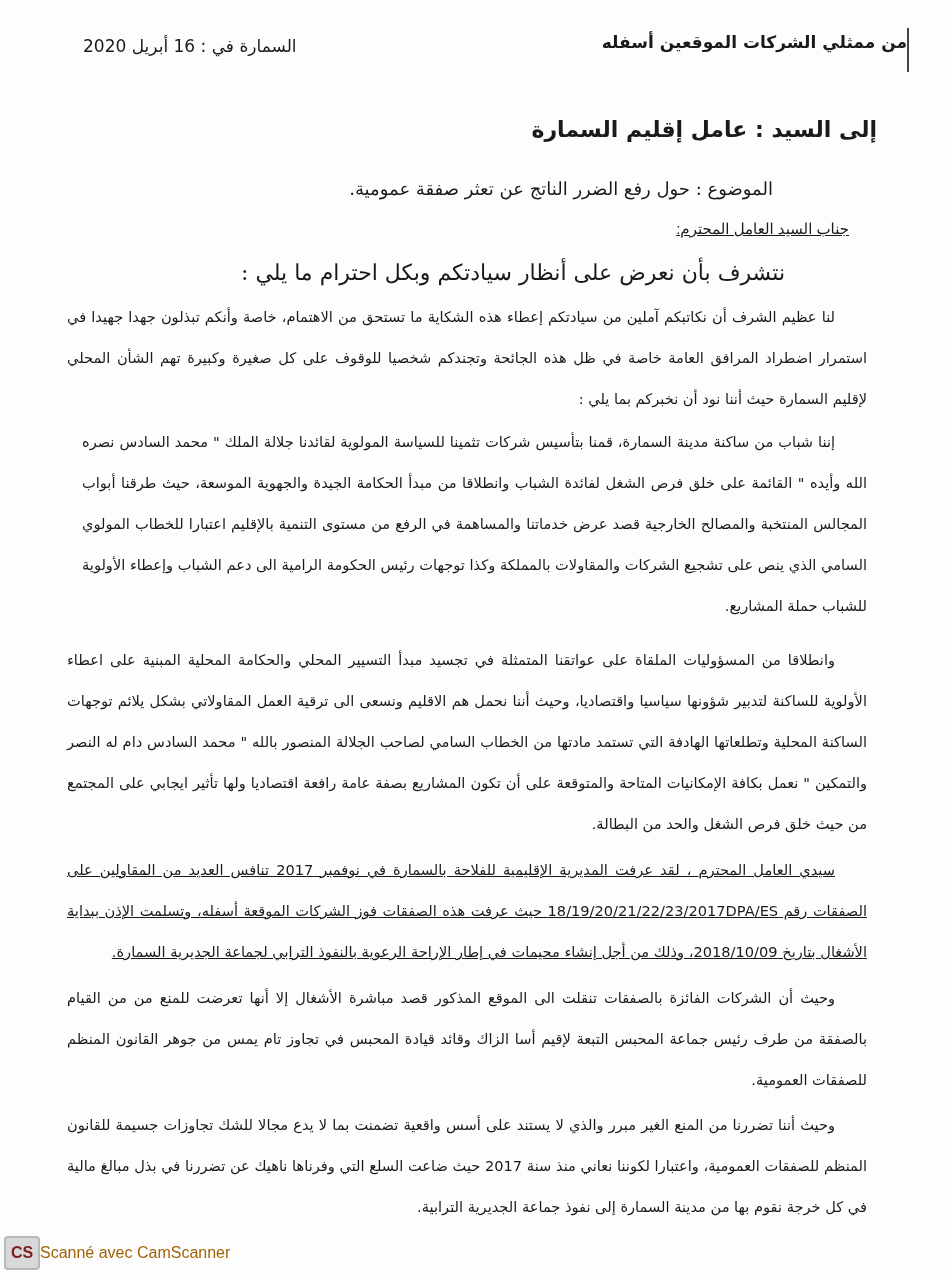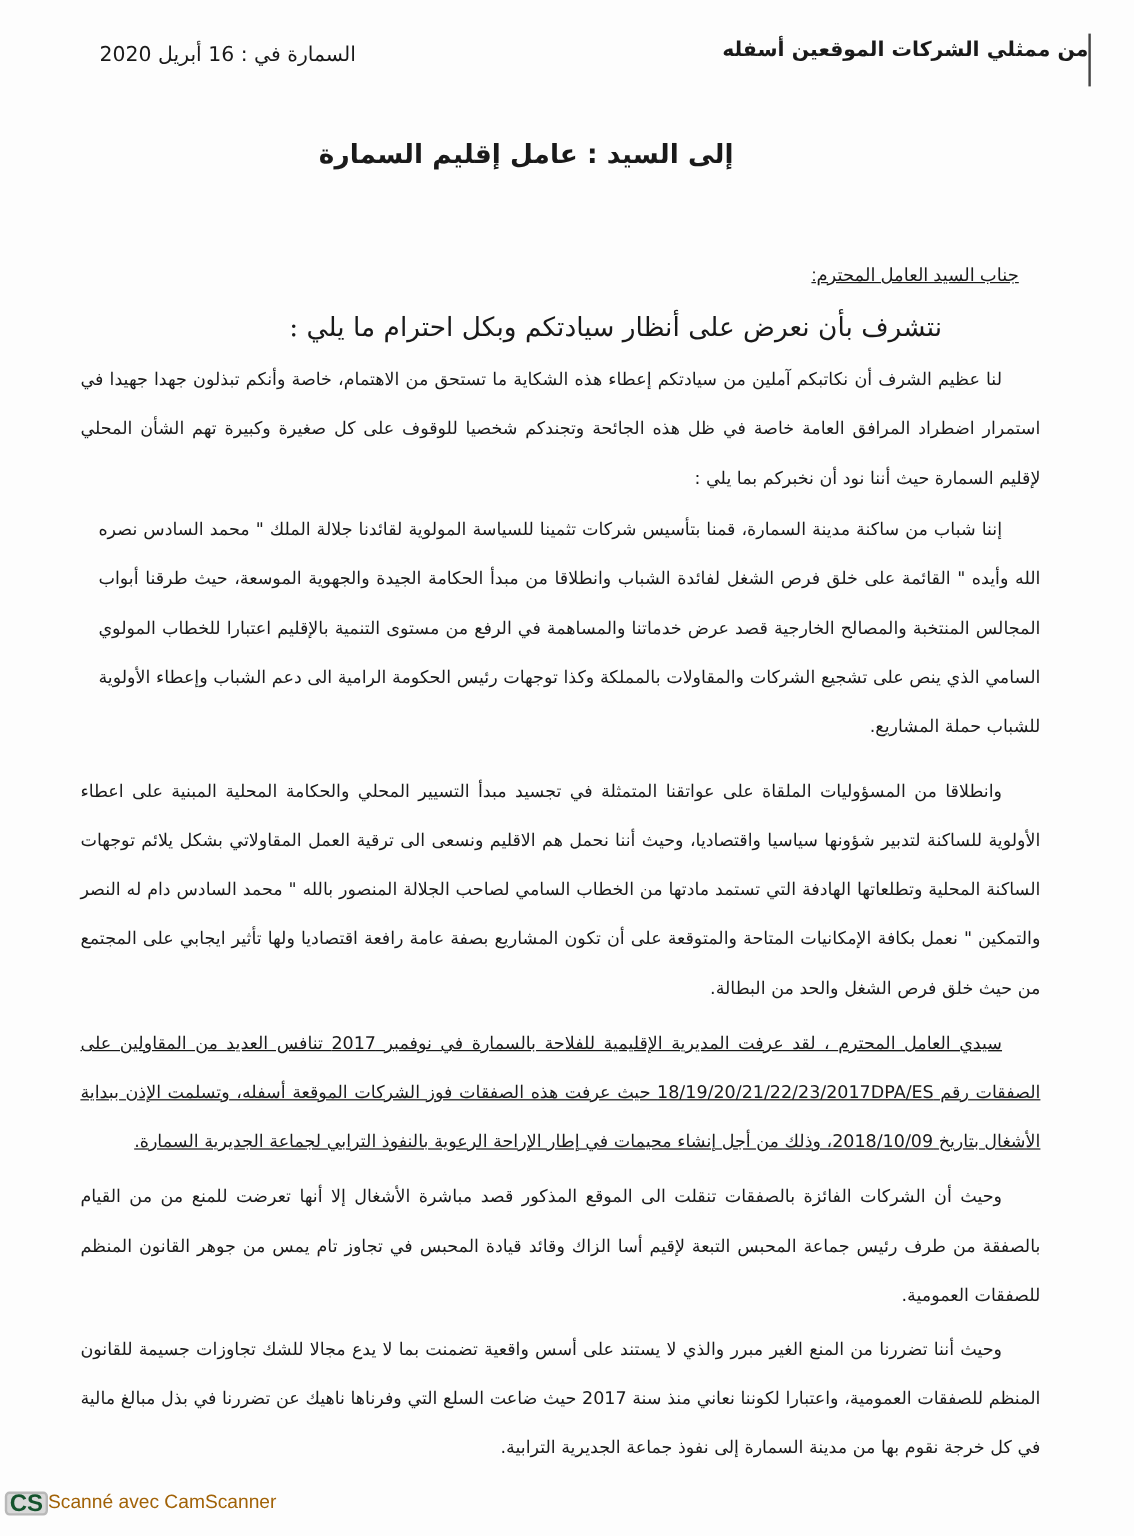--- a/index.html
+++ b/index.html
@@ -3,55 +3,56 @@
   <meta charset="utf-8">
   <style>
     html, body { margin: 0; padding: 0; background: #ffffff; }
     body { width: 945px; height: 1280px; position: relative; overflow: hidden;
       font-family: "DejaVu Sans", sans-serif; color: #1a1a1a; }
     .page { position: absolute; left: 0; top: 0; width: 945px; height: 1280px; background: #fdfdfd; }
     .header { position: absolute; top: 28px; left: 0; width: 945px; height: 40px; }
     .sender { position: absolute; right: 38px; top: 4px; direction: rtl; font-size: 17px; font-weight: bold; }
     .margin-bar { position: absolute; right: 36px; top: 0; width: 2px; height: 44px; background: #444; }
     .dateline { position: absolute; left: 38px; top: 8px; direction: rtl; font-size: 17px; font-weight: normal; margin-left: 45px; }
-    .recipient { position: absolute; top: 117px; left: 0; width: 877px; text-align: center; direction: rtl;
+    .recipient { position: absolute; top: 117px; left: 0; width: 877px; text-align: right; direction: rtl;
       font-size: 22px; font-weight: bold; }
     .subject { position: absolute; top: 178px; right: 172px; direction: rtl; font-size: 18px;
       font-family: "DejaVu Serif", serif; }
     .salutation { position: absolute; top: 220px; right: 96px; direction: rtl; font-size: 15px;
       text-decoration: underline; font-family: Liberation Sans, sans-serif; }
     .honor { position: absolute; top: 260px; right: 160px; direction: rtl; font-size: 22px;
       font-family: "DejaVu Serif", serif; }
     .body { position: absolute; top: 296px; right: 78px; width: 800px; direction: rtl; text-align: justify;
       font-size: 14.6px; line-height: 41px; font-family: "DejaVu Sans", sans-serif; }
     .body p { margin: 0 0 0 0; text-indent: 32px; }
     .body p.p2 { margin-top: 2px; margin-left: 15px; }
     .body p.p3 { margin-top: 13px; }
     .body p.p4 { margin-top: 5px; text-decoration: underline; }
     .body p.p5 { margin-top: 5px; }
     .body p.p6 { margin-top: 4px; }
     .lead { text-decoration: underline; font-family: "DejaVu Serif", serif; }
     .footer { position: absolute; left: 4px; top: 1235px; height: 36px; display: flex; align-items: center; }
-    .cs-logo { width: 36px; height: 20px; border: 2px solid #b8b8b8; border-radius: 4px; background: #d8d8d8;
-      color: #14532d; font-family: "Liberation Sans", sans-serif; font-weight: bold; font-size: 20px;
+    .cs-logo { width: 36px; height: 34px; border: 2px solid #b8b8b8; border-radius: 4px; background: #d8d8d8;
+      color: #7f1d1d; font-family: "Liberation Sans", sans-serif; font-weight: bold; font-size: 16px;
       display: flex; align-items: center; justify-content: center; box-sizing: border-box; }
     .cs-text { font-family: "Liberation Sans", sans-serif; font-size: 16px; color: #a16207; margin-left: 0px; }
   </style>
 </head>
 <body>
 
 <div class="page">
 
   <div class="header">
     <div class="margin-bar"></div>
     <div class="sender">من ممثلي الشركات الموقعين أسفله</div>
     <div class="dateline">السمارة في : 16 أبريل 2020</div>
   </div>
 
   <div class="recipient">إلى السيد : عامل إقليم السمارة</div>
+  <div class="subject">الموضوع : حول رفع الضرر الناتج عن تعثر  صفقة عمومية.</div>
   <div class="salutation">جناب السيد العامل المحترم:</div>
   <div class="honor">نتشرف بأن نعرض على أنظار سيادتكم وبكل احترام ما يلي :</div>
 
   <div class="body">
     <p class="p1">لنا عظيم الشرف أن نكاتبكم آملين من سيادتكم إعطاء هذه الشكاية ما تستحق من الاهتمام، خاصة وأنكم تبذلون جهدا جهيدا في استمرار اضطراد المرافق العامة خاصة في ظل هذه الجائحة وتجندكم شخصيا للوقوف على كل صغيرة وكبيرة تهم الشأن المحلي لإقليم السمارة حيث أننا نود أن نخبركم بما يلي :</p>
     <p class="p2">إننا شباب من ساكنة  مدينة السمارة، قمنا بتأسيس شركات  تثمينا للسياسة المولوية لقائدنا جلالة الملك " محمد السادس نصره الله وأيده " القائمة على خلق فرص الشغل لفائدة الشباب وانطلاقا من مبدأ الحكامة الجيدة والجهوية الموسعة، حيث طرقنا أبواب المجالس المنتخبة  والمصالح الخارجية قصد عرض خدماتنا والمساهمة في الرفع من مستوى التنمية بالإقليم اعتبارا للخطاب المولوي السامي الذي ينص على تشجيع الشركات والمقاولات بالمملكة وكذا توجهات رئيس الحكومة الرامية الى دعم الشباب وإعطاء الأولوية للشباب حملة المشاريع.</p>
     <p class="p3">وانطلاقا من المسؤوليات الملقاة على عواتقنا المتمثلة في تجسيد مبدأ التسيير المحلي والحكامة المحلية المبنية على اعطاء الأولوية للساكنة لتدبير شؤونها سياسيا واقتصاديا، وحيث أننا نحمل هم الاقليم ونسعى الى ترقية العمل المقاولاتي بشكل يلائم توجهات الساكنة المحلية وتطلعاتها الهادفة التي تستمد مادتها من الخطاب السامي لصاحب الجلالة المنصور بالله " محمد السادس دام له النصر والتمكين " نعمل بكافة الإمكانيات المتاحة والمتوقعة على أن تكون المشاريع بصفة عامة رافعة اقتصاديا ولها تأثير ايجابي على المجتمع من حيث خلق فرص الشغل والحد من البطالة.</p>
     <p class="p4"><span class="lead">سيدي العامل المحترم</span><span> ، لقد عرفت المديرية الإقليمية للفلاحة بالسمارة في نوفمبر 2017 تنافس العديد من المقاولين على الصفقات رقم 18/19/20/21/22/23/2017DPA/ES حيث عرفت هذه الصفقات فوز الشركات الموقعة أسفله، وتسلمت الإذن ببداية الأشغال بتاريخ 2018/10/09، وذلك من أجل إنشاء محيمات في إطار الإراحة الرعوية بالنفوذ الترابي لجماعة الجديرية السمارة.</span></p>
     <p class="p5">وحيث أن الشركات الفائزة بالصفقات تنقلت الى الموقع المذكور قصد مباشرة الأشغال إلا أنها تعرضت للمنع من من القيام بالصفقة من طرف رئيس جماعة المحبس التبعة لإقيم أسا الزاك وقائد قيادة المحبس في تجاوز تام يمس من جوهر القانون المنظم للصفقات العمومية.</p>
     <p class="p6">وحيث أننا تضررنا من المنع الغير مبرر والذي لا يستند على أسس  واقعية تضمنت بما لا يدع مجالا للشك تجاوزات جسيمة للقانون المنظم للصفقات العمومية، واعتبارا لكوننا نعاني منذ سنة 2017 حيث ضاعت السلع التي وفرناها ناهيك عن تضررنا في بذل مبالغ مالية في كل خرجة نقوم بها من مدينة السمارة إلى نفوذ جماعة الجديرية الترابية.</p>

